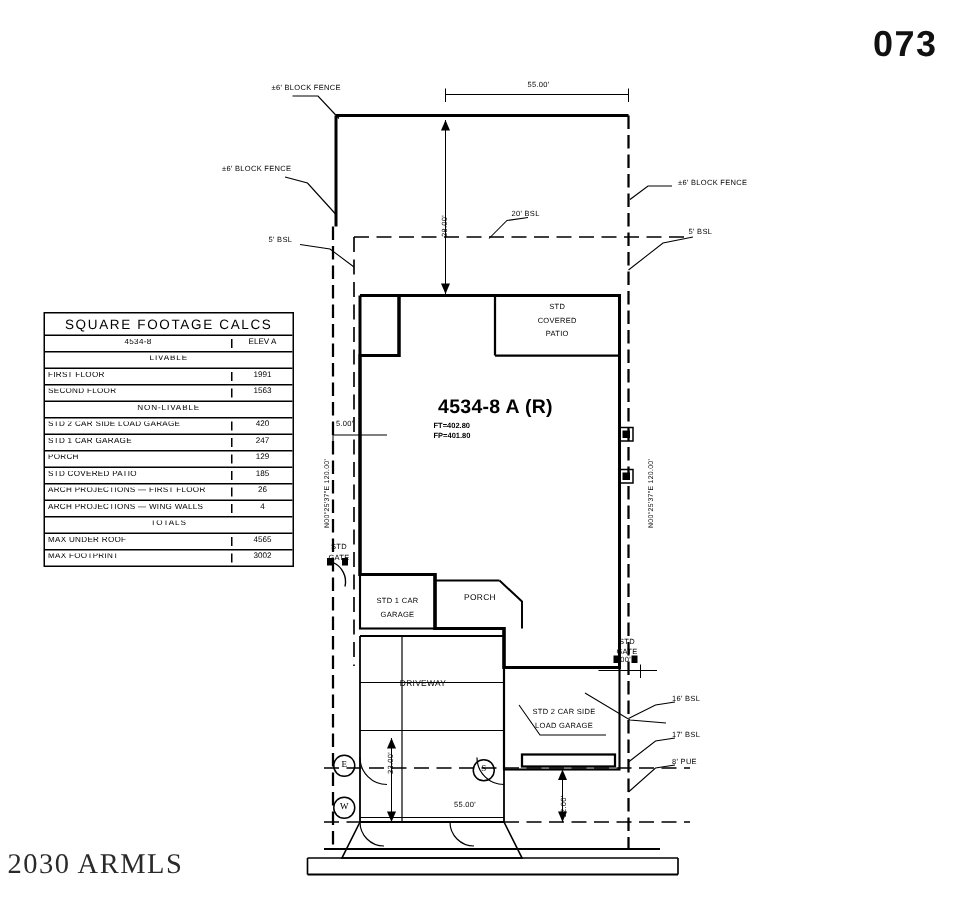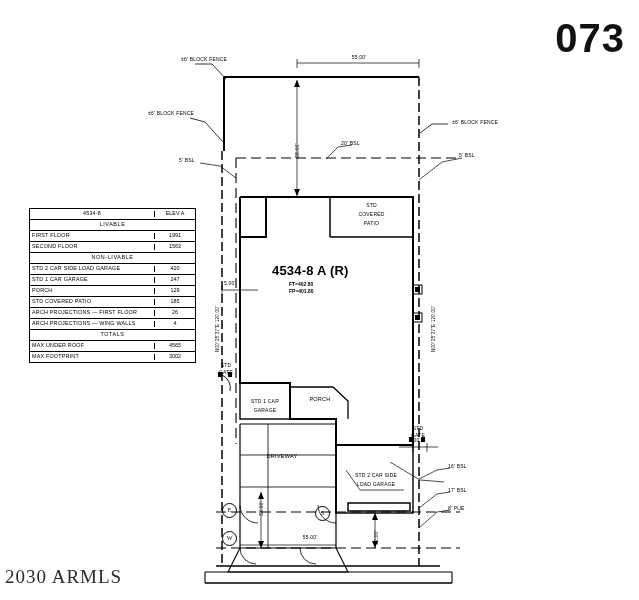--- a/index.html
+++ b/index.html
@@ -19,21 +19,21 @@
     position: absolute;
     left: 0; top: 0;
     width: 639px;
     height: 600px;
   }
   .page-number {
     position: absolute;
     right: 14px;
     top: 16px;
     font-family: "Liberation Sans", sans-serif;
-    font-size: 40px;
+    font-size: 24px;
     font-weight: bold;
     letter-spacing: 1px;
     color: #111;
   }
   .watermark {
     position: absolute;
     left: 5px;
     bottom: 12px;
     font-family: "Liberation Serif", serif;
     font-size: 19px;
@@ -127,20 +127,23 @@
     font-family: "Liberation Serif", serif;
   }
 </style>
 </head>
 <body>
 
 <div class="page-number">073</div>
 <div class="watermark">2030 ARMLS</div>
 
 <div class="sf-table">
+  <div class="row title">
+    <span>SQUARE FOOTAGE CALCS</span>
+  </div>
   <div class="row hdr">
     <span class="label">4534-8</span>
     <span class="val">ELEV A</span>
   </div>
   <div class="row section">
     <span class="label">LIVABLE</span>
   </div>
   <div class="row">
     <span class="label">FIRST FLOOR</span>
     <span class="val">1991</span>
@@ -306,21 +309,21 @@
 <div class="lbl" style="left:459px; top:152px;">5' BSL</div>
 <div class="lbl" style="left:341px; top:140px;">20' BSL</div>
 <div class="lbl" style="left:448px; top:463px;">16' BSL</div>
 <div class="lbl" style="left:448px; top:487px;">17' BSL</div>
 <div class="lbl" style="left:448px; top:505px;">8' PUE</div>
 
 <div class="lbl center" style="left:349px; top:202px; width:45px;">STD</div>
 <div class="lbl center" style="left:349px; top:211px; width:45px;">COVERED</div>
 <div class="lbl center" style="left:349px; top:220px; width:45px;">PATIO</div>
 
-<div class="house-id" style="left:272px; top:263px;">4534-8 A (R)</div>
+<div class="house-id" style="left:292px; top:263px;">4534-8 A (R)</div>
 <div class="elev" style="left:289px; top:281px;">FT=402.80</div>
 <div class="elev" style="left:289px; top:288px;">FP=401.80</div>
 
 <div class="lbl center bigger" style="left:300px; top:396px; width:40px;">PORCH</div>
 <div class="lbl center" style="left:243px; top:398px; width:44px;">STD 1 CAR</div>
 <div class="lbl center" style="left:243px; top:407px; width:44px;">GARAGE</div>
 
 <div class="lbl center" style="left:340px; top:472px; width:72px;">STD 2 CAR SIDE</div>
 <div class="lbl center" style="left:340px; top:481px; width:72px;">LOAD GARAGE</div>
 

